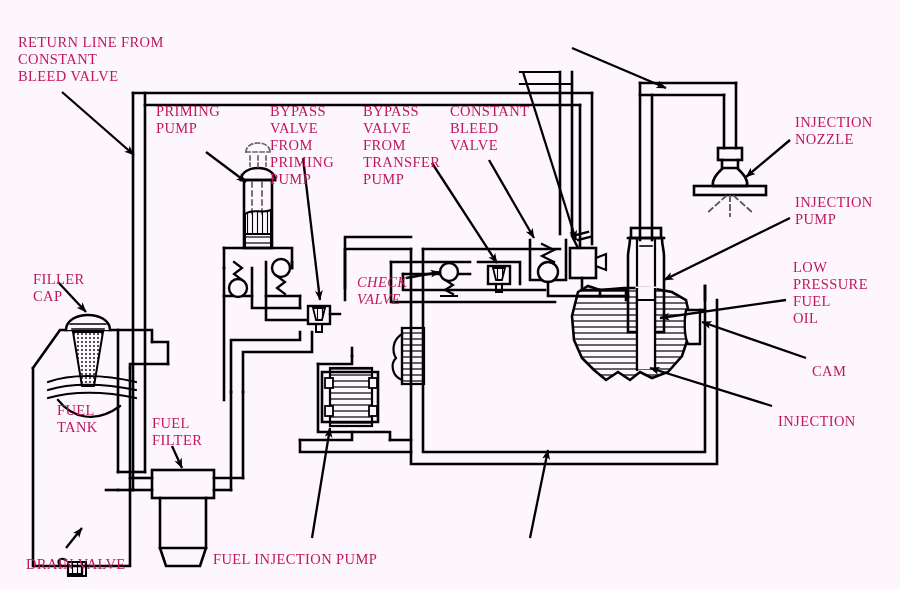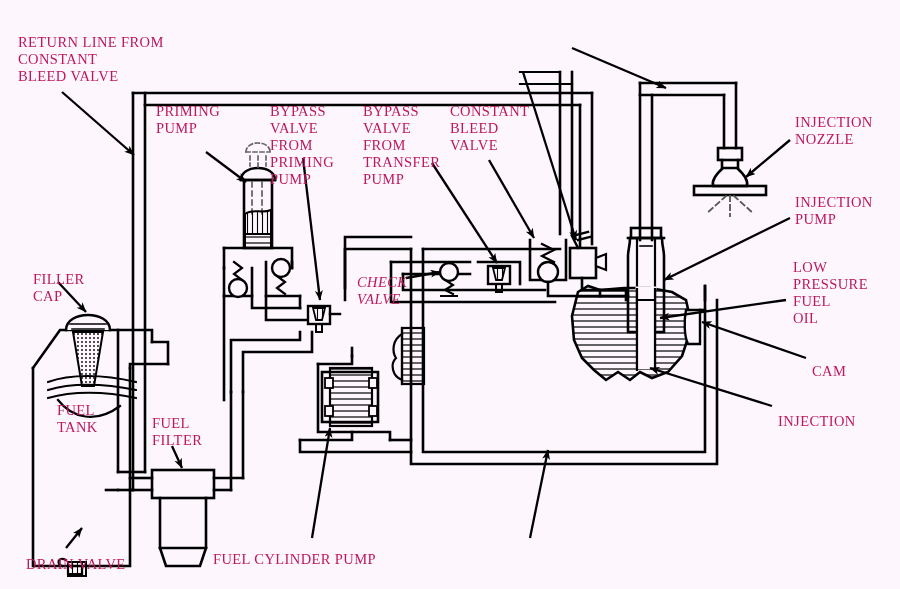--- a/index.html
+++ b/index.html
@@ -337,15 +337,15 @@
   <div class="lbl" style="left:778px; top:413px;">INJECTION</div>
   <div class="lbl" style="left:33px; top:243px;margin-top:28px;">FILLER
 CAP</div>
   <div class="lbl" style="left:357px; top:274px;font-style:italic;">CHECK
 VALVE</div>
   <div class="lbl" style="left:57px; top:402px;">FUEL
 TANK</div>
   <div class="lbl" style="left:152px; top:415px;">FUEL
 FILTER</div>
   <div class="lbl" style="left:18px; top:556px;margin-left:8px;">DRAIN VALVE</div>
-  <div class="lbl" style="left:213px; top:551px;">FUEL CYLINDER PUMP</div>
+  <div class="lbl" style="left:213px; top:551px;">FUEL INJECTION PUMP</div>
 
 </div>
 
 </body></html>

